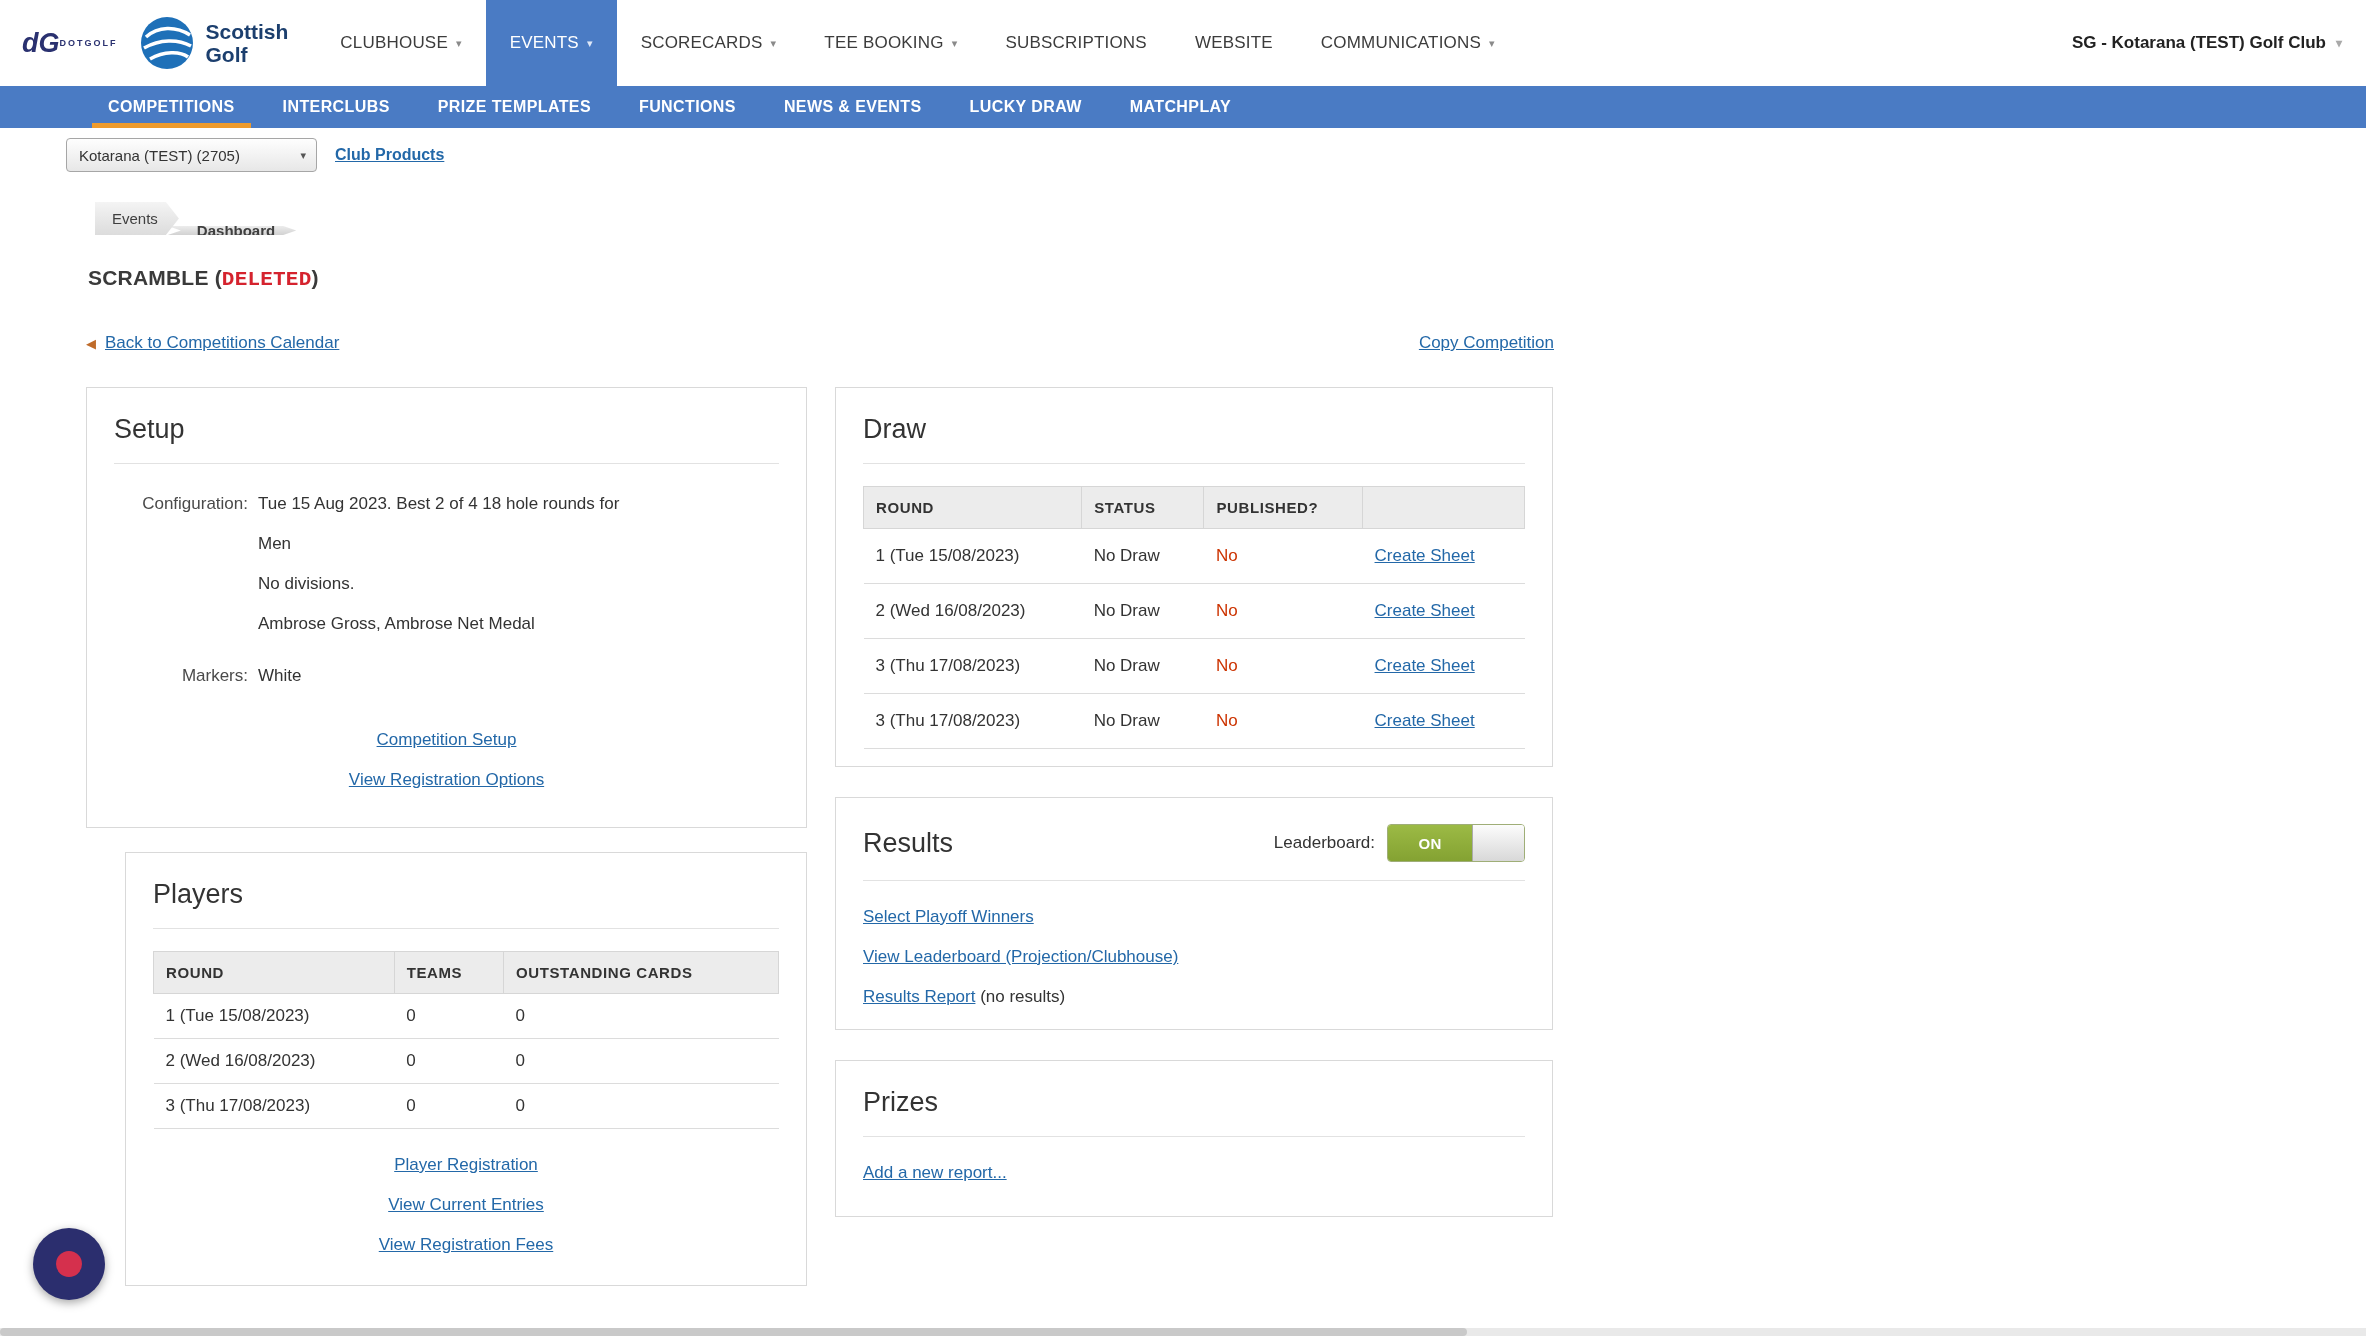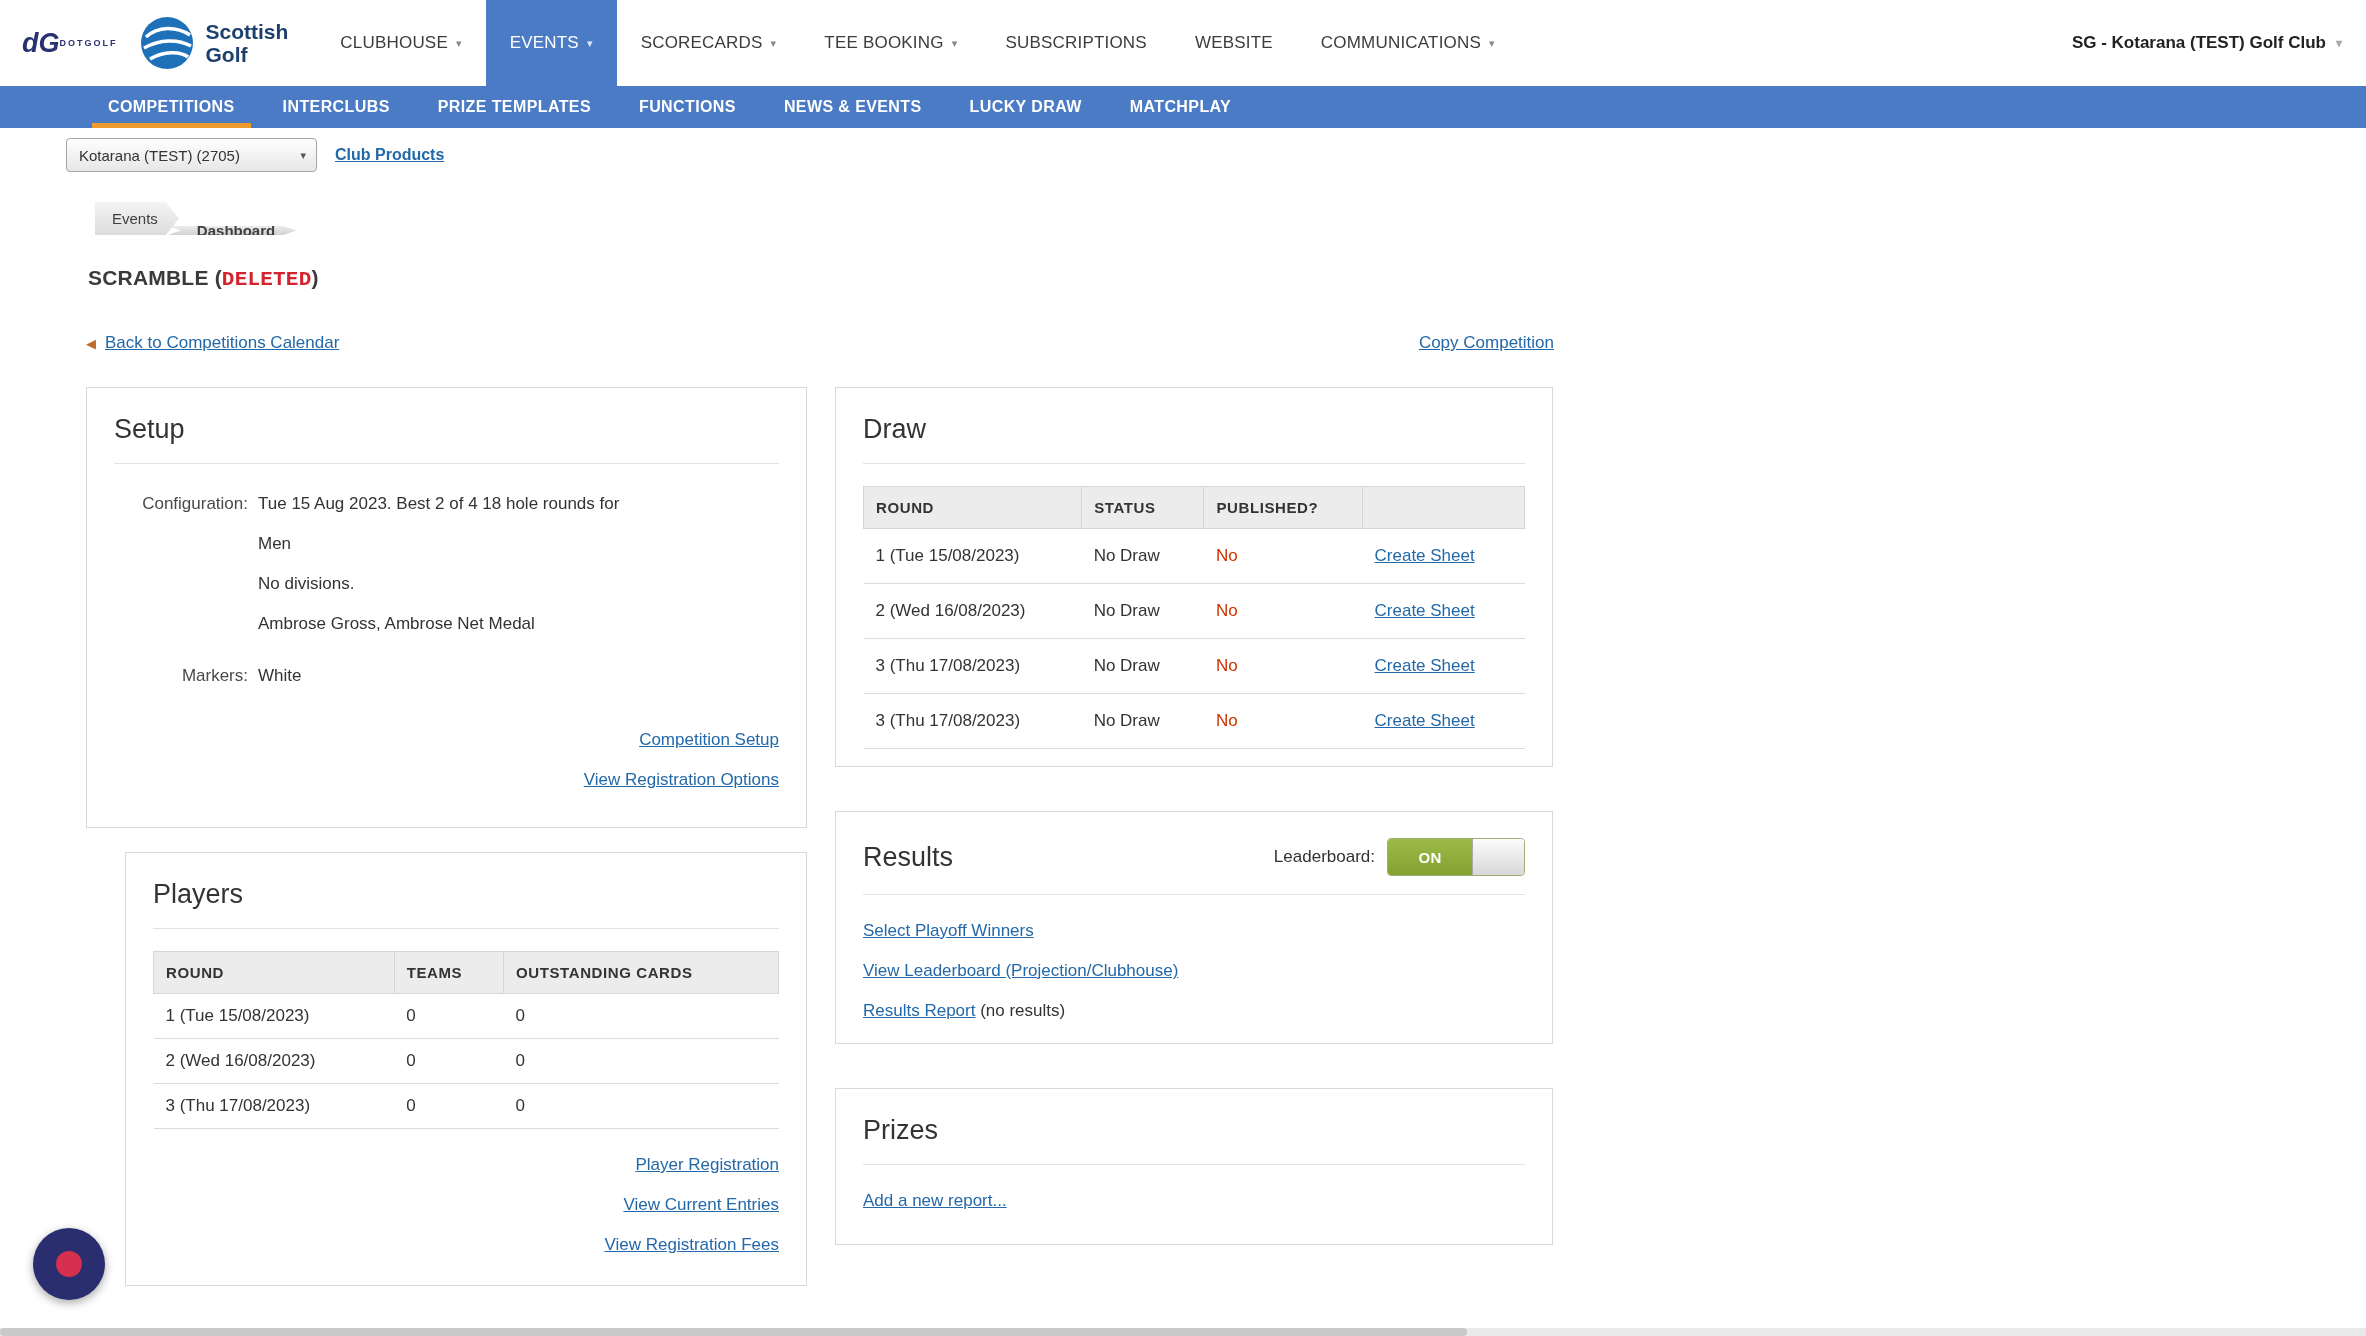--- a/index.html
+++ b/index.html
@@ -54,34 +54,34 @@
   .page-title .deleted { color: var(--deleted-red, #d5232e); font-family: Liberation Mono, monospace; }
   .action-row { display: flex; justify-content: space-between; align-items: flex-end; margin: 42px 0 0 86px; width: 1468px; }
   .back-link { font-size: 17px; display: flex; align-items: center; gap: 9px; }
   .back-arrow { color: #bf6b2a; font-size: 13px; }
   .copy-link { font-size: 17px; }
 
   
   .cards { display: flex; gap: 28px; margin: 34px 0 0 86px; align-items: flex-start; }
   .col { display: flex; flex-direction: column; }
   .col-left  { width: 721px; gap: 24px; }
-  .col-right { width: 718px; gap: 44px; }
+  .col-right { width: 718px; gap: 30px; }
   .card { border: 1px solid #d9d9d9; background: #fff; padding: 26px 27px; overflow: hidden; }
   .card h2 { font-size: 27px; font-weight: 400; color: #333; }
   .rule { border: none; border-top: 1px solid #e2e2e2; margin-top: 18px; }
 
   #setup-card { height: 441px; }
   .cfg-block { margin-top: 30px; font-size: 17px; }
   .cfg-row { display: flex; }
   .cfg-label { width: 134px; text-align: right; color: #4a4a4a; flex: none; }
   .cfg-values { margin-left: 10px; }
   .cfg-values > div { margin-bottom: 20px; }
   .markers-row { margin-top: 12px; }
   .markers-row .cfg-values { font-weight: 400; }
-  .card-links { margin-top: 44px; text-align: right; font-size: 17px; }
+  .card-links { margin-top: 44px; text-align: center; font-size: 17px; }
   .card-links > div + div { margin-top: 20px; }
 
   table { border-collapse: collapse; width: 100%; margin-top: 22px; }
   thead th { background: #ececec; border: 1px solid #d6d6d6; font-size: 15px; letter-spacing: .6px;
     font-weight: 700; text-align: left; padding: 12px 12px; color: #333; }
   tbody td { border-bottom: 1px solid #dcdcdc; padding: 12px 12px; font-size: 17px; color: #333; }
   #draw-card tbody td { padding: 17px 12px; }
   #players-card { height: 434px; margin-left: 39px; }
   #players-card .card-links { margin-top: 26px; }
   #draw-card { height: 380px; }

